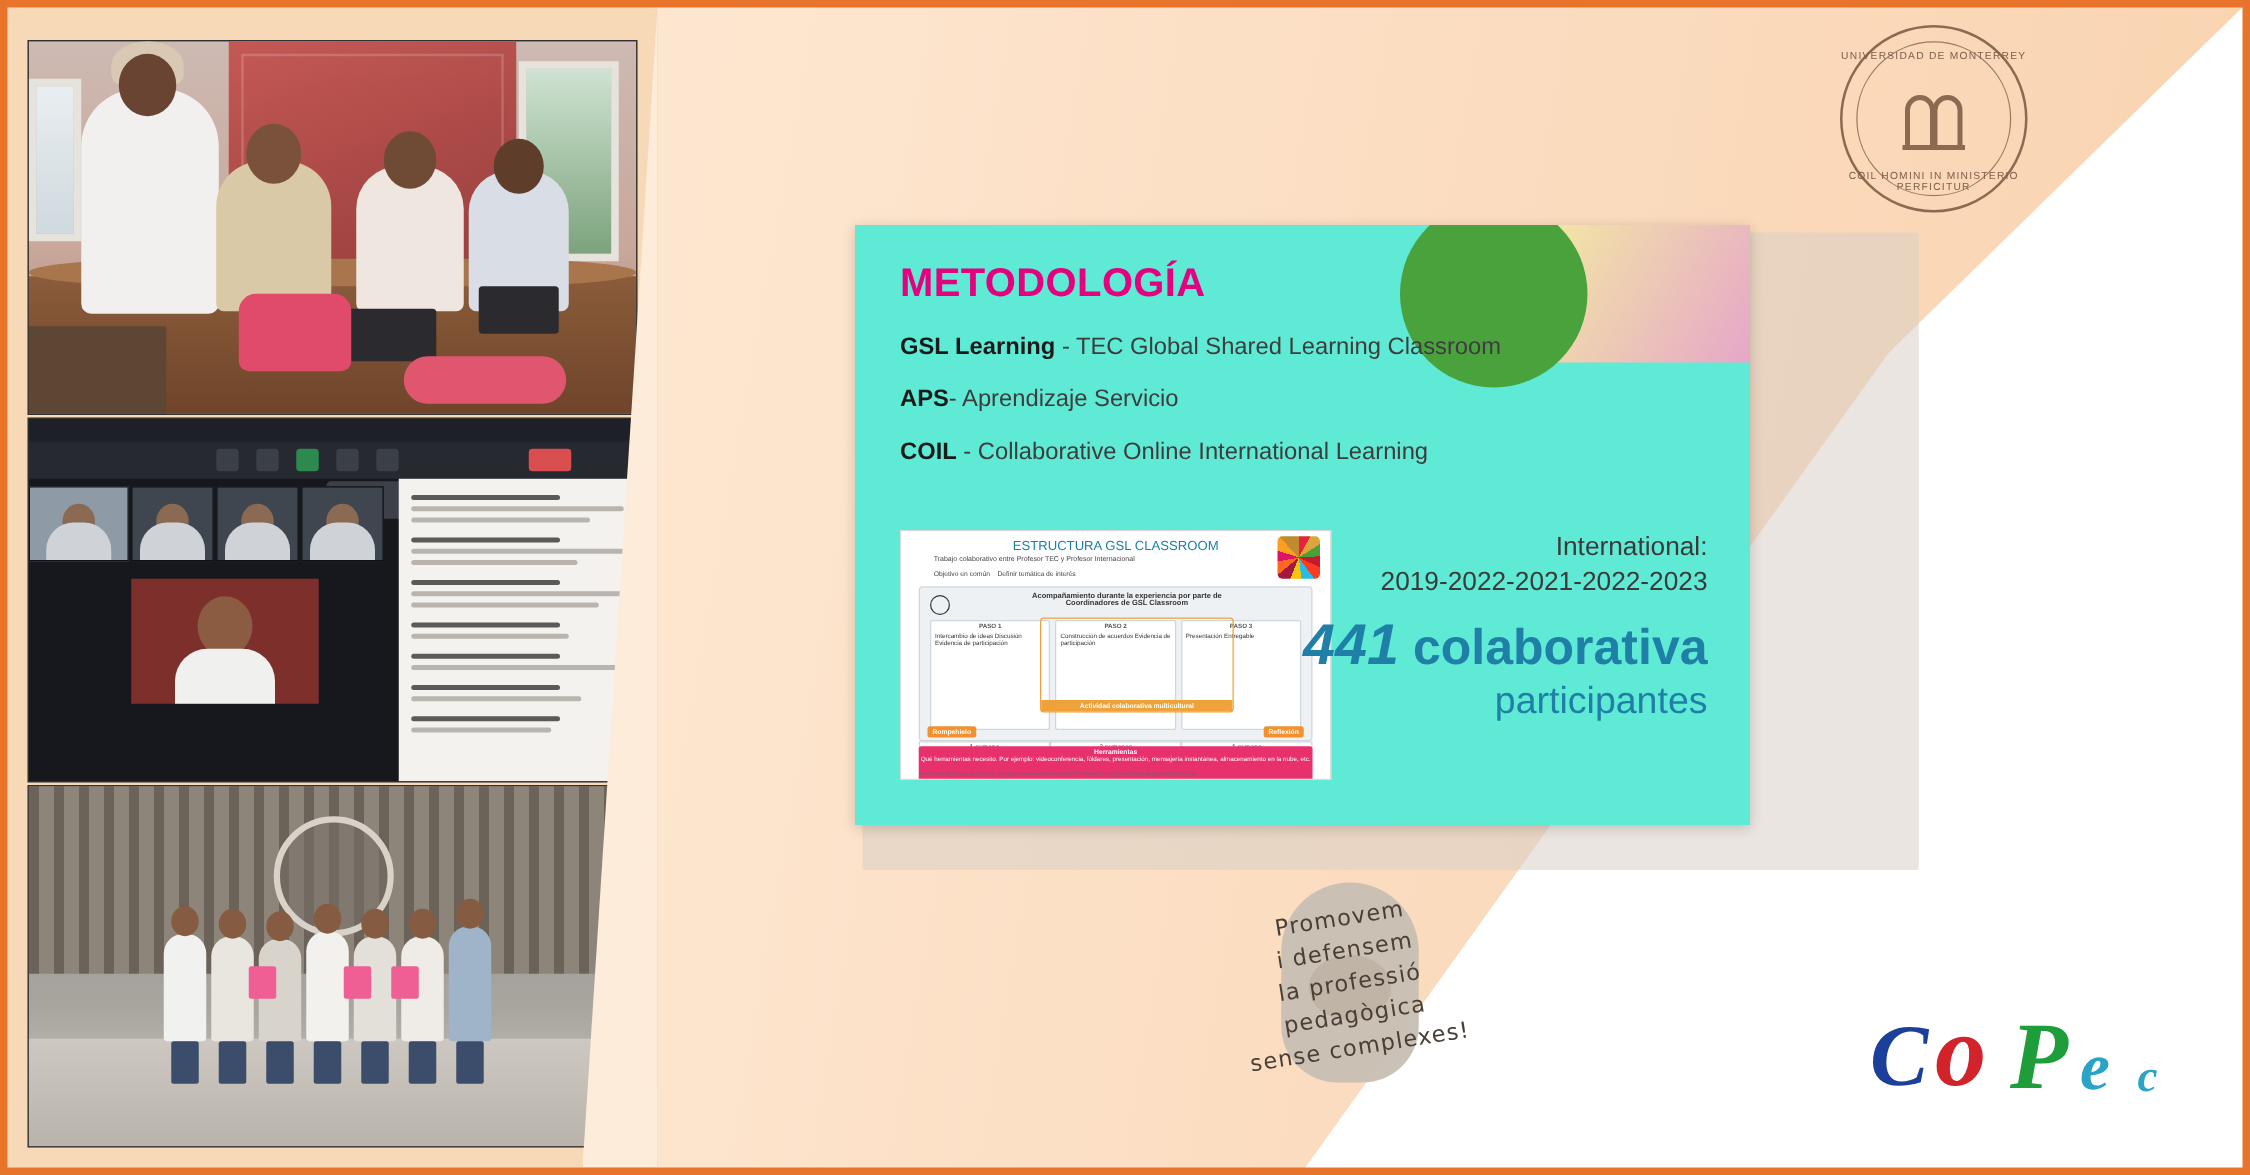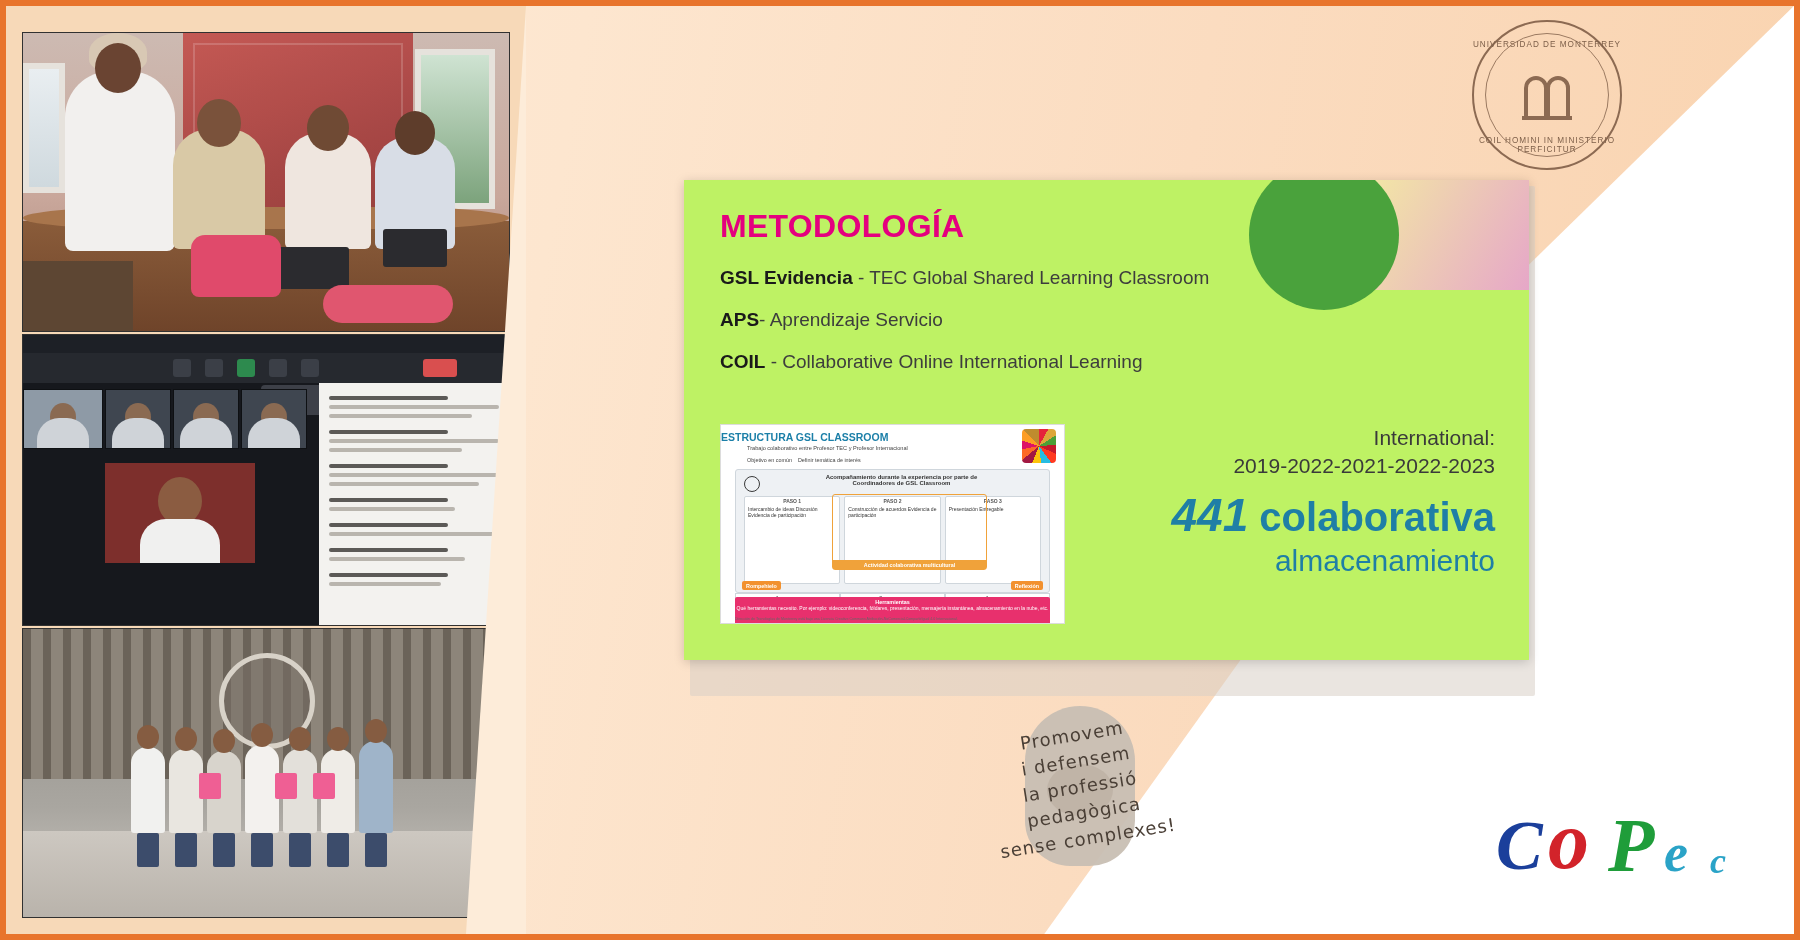--- a/index.html
+++ b/index.html
@@ -141,32 +141,32 @@
     font-weight: 700; color:#ef8a3b; font-size:24px; margin-top:8px; letter-spacing:.3px;
   }
   .udem-logo { position:absolute; left:1472px; top:20px; width:150px; height:150px; z-index:20; }
   .udem-ring { position:absolute; inset:0; border-radius:50%; border:2px solid #8c6a52; }
   .udem-ring2 { position:absolute; inset:13px; border-radius:50%; border:1px solid #9b7a61; }
   .udem-arch { position:absolute; left:50%; top:46px; transform:translateX(-50%); width:58px; height:58px; }
   .udem-top, .udem-bot { position:absolute; left:0; width:100%; text-align:center; font-size:8.2px; color:#7d5f49; letter-spacing:1px; }
 
   
   .slide-shadow { position:absolute; left:690px; top:186px; width:845px; height:510px; background:#d8cfc6; opacity:.55; border-radius:2px; z-index:10;}
-  .slide { position:absolute; left:684px; top:180px; width:845px; height:480px; background:#bef264; z-index:12; overflow:hidden; box-shadow:0 2px 10px rgba(0,0,0,.18); }
+  .slide { position:absolute; left:684px; top:180px; width:716px; height:480px; background:#5eead4; z-index:12; overflow:hidden; box-shadow:0 2px 10px rgba(0,0,0,.18); }
   .deco-green { position:absolute; right:130px; top:-20px; width:150px; height:150px; border-radius:50%; background:#4aa23c; }
   .deco-fade { position:absolute; right:0; top:0; width:170px; height:110px; background:linear-gradient(120deg,#f3e9a4,#e6a7c8); }
   .slide-inner { position:absolute; left:0; top:0; right:0; bottom:0; padding:28px 36px; }
   .metod { color:#e4007f; font-size:32px; font-weight:700; letter-spacing:.3px; margin-bottom:22px; }
   .bullet { font-size:19px; color:#3d3d3d; margin-bottom:20px; }
   .bullet b { color:#1a1a1a; }
   .gsl-img {
     position:absolute; left:36px; top:244px; width:345px; height:200px;
     background:#ffffff; border:1px solid #dcdcdc; overflow:hidden;
   }
-  .gsl-title { position:absolute; left:0; top:6px; width:100%; text-align:left; font-size:10.5px; font-weight:700; color:#1b7fa8; }
+  .gsl-title { position:absolute; left:0; top:6px; width:100%; text-align:center; font-size:10.5px; font-weight:400; color:#1b7fa8; }
   .gsl-sub { position:absolute; left:26px; top:20px; font-size:5.6px; color:#444; }
   .gsl-legend { position:absolute; left:26px; top:32px; font-size:5.4px; color:#444; }
   .gsl-sdg { position:absolute; right:8px; top:4px; width:34px; height:34px; border-radius:4px;
     background:conic-gradient(#e5243b 0 8%,#dda63a 8% 16%,#4c9f38 16% 24%,#c5192d 24% 32%,#ff3a21 32% 40%,#26bde2 40% 48%,#fcc30b 48% 56%,#a21942 56% 64%,#fd6925 64% 72%,#dd1367 72% 80%,#fd9d24 80% 88%,#bf8b2e 88% 100%); }
   .gsl-box { position:absolute; left:14px; right:14px; top:44px; bottom:30px; background:#eef1f4; border:1px solid #cfd6dc; border-radius:3px; }
   .gsl-acc { position:absolute; left:30px; right:12px; top:4px; font-size:6px; color:#333; text-align:center; font-weight:700; }
   .gsl-globe { position:absolute; left:8px; top:6px; width:16px; height:16px; border-radius:50%; border:1.5px solid #3a3a3a; }
   .gsl-steps { position:absolute; left:8px; right:8px; top:26px; bottom:8px; display:flex; gap:4px; }
   .gsl-step { flex:1; background:#fff; border:1px solid #cfd6dc; border-radius:2px; position:relative; font-size:5px; color:#333; padding:9px 3px 3px; }
   .gsl-step .hd { position:absolute; left:0; top:1px; width:100%; text-align:center; font-size:5px; font-weight:700; color:#555; }
@@ -350,21 +350,21 @@
 
   <div class="slide-shadow"></div>
   <div class="slide">
     <div class="deco-fade"></div>
     <div class="deco-green"></div>
 
     <div class="slide-inner">
       <div class="metod">METODOLOGÍA</div>
 
       <div class="bullet">
-        <b>GSL Evidencia</b><span> - TEC Global Shared Learning Classroom</span>
+        <b>GSL Learning</b><span> - TEC Global Shared Learning Classroom</span>
       </div>
       <div class="bullet">
         <b>APS</b><span>- Aprendizaje Servicio</span>
       </div>
       <div class="bullet">
         <b>COIL</b><span> - Collaborative Online International Learning</span>
       </div>
     </div>
 
     <div class="gsl-img">
@@ -420,21 +420,21 @@
       </div>
       <div class="gsl-foot">Dirección de Tecnologías de Monterrey está bajo una Licencia Creative Commons Atribución-NoComercial-CompartirIgual 4.0 Internacional.</div>
     </div>
 
     <div class="right-stats">
       <div class="stat-l1">International:</div>
       <div class="stat-l2">2019-2022-2021-2022-2023</div>
       <div class="stat-num">
         <span class="n">441</span><span> colaborativa</span>
       </div>
-      <div class="stat-l4">almacenamiento</div>
+      <div class="stat-l4">participantes</div>
     </div>
   </div>
 
   <div class="stamp">
     <div class="stamp-shape"></div>
     <div class="slogan">
       <div>Promovem</div>
       <div>i defensem</div>
       <div>la professió</div>
       <div>pedagògica</div>

